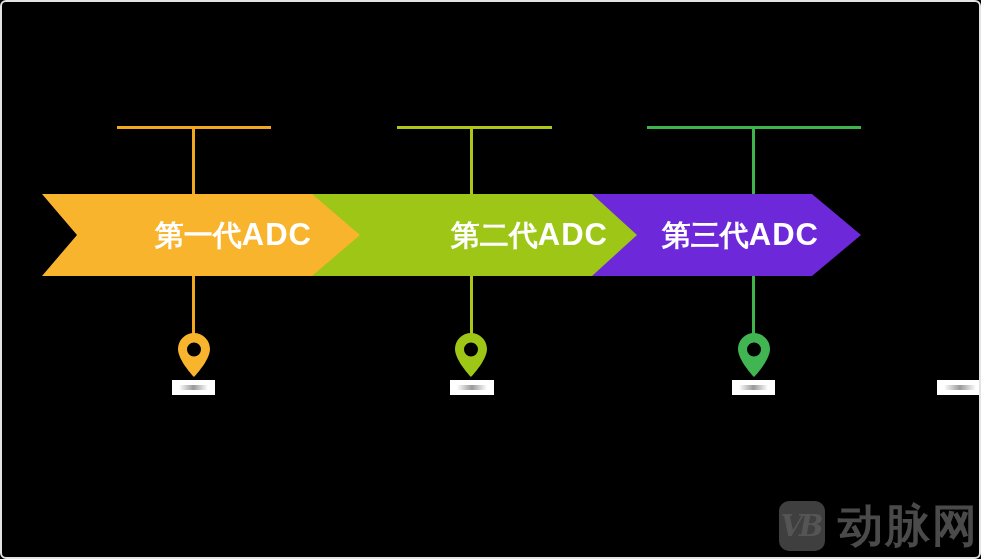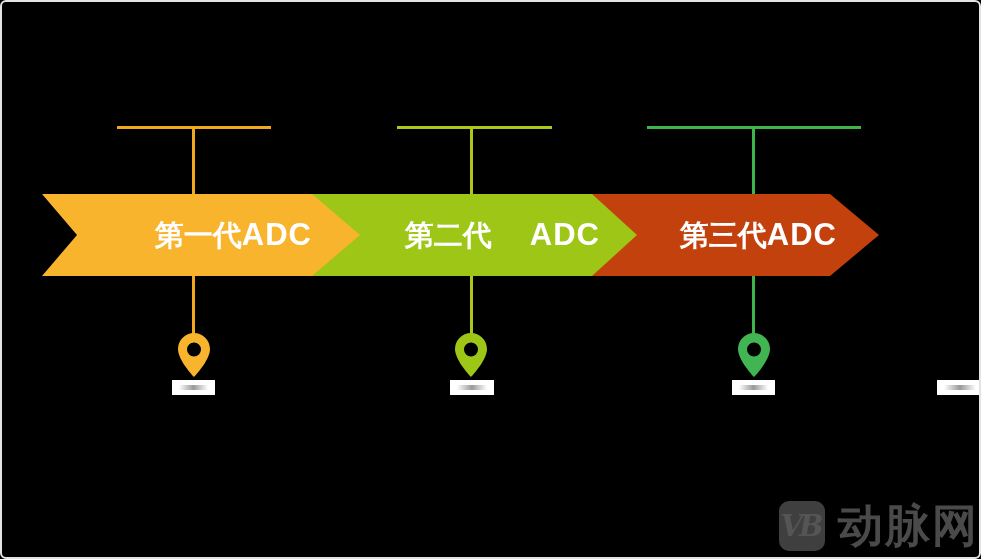--- a/index.html
+++ b/index.html
@@ -36,23 +36,23 @@
   .arrow .t2{font-size:31px;letter-spacing:1px;}
   .s1.arrow{
     left:40px;width:318px;background:#F9B42E;z-index:3;
     clip-path:polygon(0 0,270px 0,318px 50%,270px 100%,0 100%,35px 50%);
   }
   .s1.arrow .txt{left:35px;width:235px;}
   .s2.arrow{
     left:310px;width:325px;background:#9DC617;z-index:2;
     clip-path:polygon(0 0,280px 0,325px 50%,280px 100%,0 100%);
   }
-  .s2.arrow .txt{left:48px;width:240px;gap:38px;}
+  .s2.arrow .txt{left:56px;width:240px;}
   .s3.arrow{
-    left:570px;width:307px;background:#c2410c;z-index:1;
+    left:552px;width:307px;background:#6d28d9;z-index:1;
     clip-path:polygon(0 0,258px 0,307px 50%,258px 100%,0 100%);
   }
   .s3.arrow .txt{left:65px;width:200px;}
   
   .pin{position:absolute;top:330px;width:34px;height:46px;}
   .s1.pin{left:175px;} .s2.pin{left:452px;} .s3.pin{left:735px;}
   
   .labelbox{position:absolute;top:378px;height:15px;background:#FFFFFF;z-index:4;}
   .labelbox .smudge{
     height:5px;width:68%;margin:5px auto 0;

